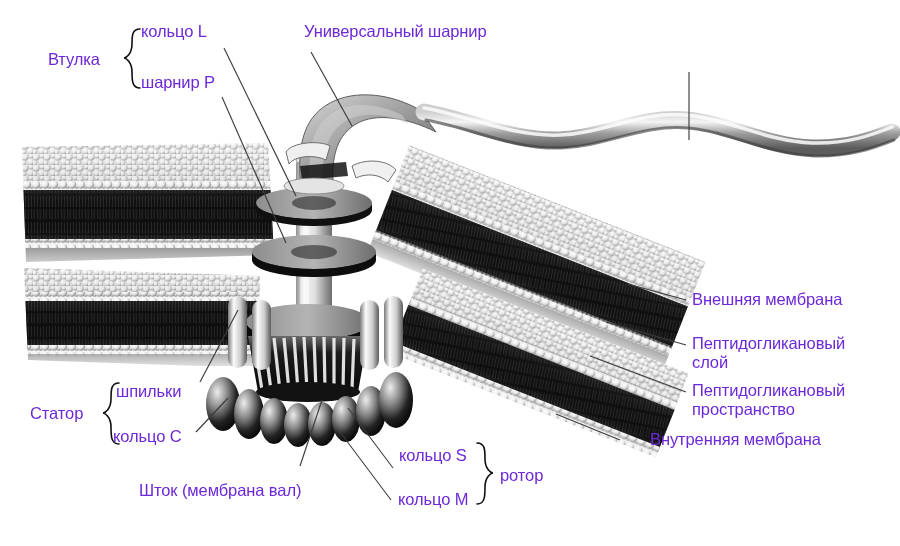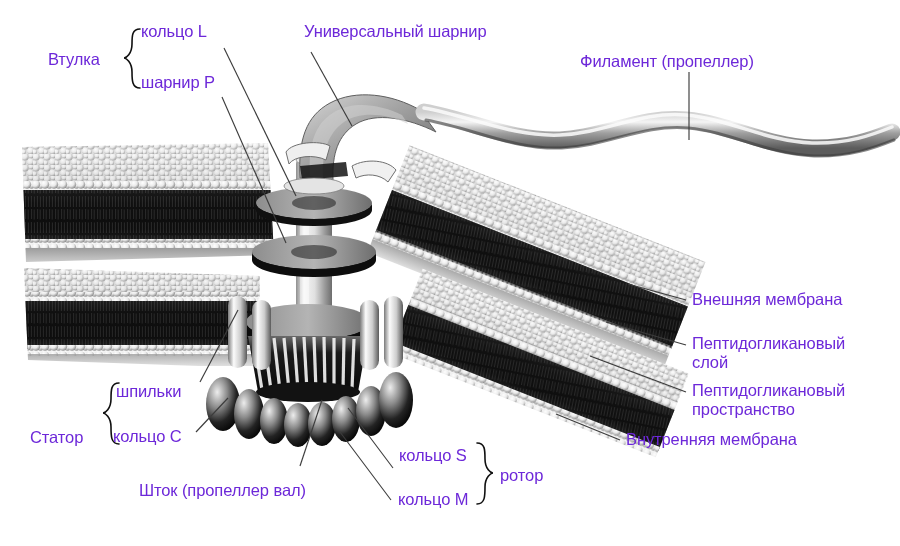--- a/index.html
+++ b/index.html
@@ -316,39 +316,38 @@
   </svg>
 
   <div class="lbl" style="left:48px; top:50px;">Втулка</div>
 
   <div class="lbl" style="left:141px; top:22px;">кольцо L</div>
 
   <div class="lbl" style="left:141px; top:73px;">шарнир Р</div>
 
   <div class="lbl" style="left:304px; top:22px;">Универсальный шарнир</div>
 
-  <div class="lbl" style="left:580px; top:52px;">Филамент (пропеллер)</div>
 
   <div class="lbl two-line" style="left:692px; top:334px;">Пептидогликановый
 слой</div>
 
   <div class="lbl" style="left:692px; top:290px;">Внешняя мембрана</div>
 
   <div class="lbl two-line" style="left:692px; top:381px;">Пептидогликановый
 пространство</div>
 
-  <div class="lbl" style="left:626px; top:430px;">Внутренняя мембрана</div>
-
-  <div class="lbl" style="left:30px; top:404px;margin-top:24px;">Статор</div>
+  <div class="lbl" style="left:626px; top:430px;padding-left:24px;">Внутренняя мембрана</div>
+
+  <div class="lbl" style="left:30px; top:404px;">Статор</div>
 
   <div class="lbl" style="left:116px; top:382px;">шпильки</div>
 
   <div class="lbl" style="left:113px; top:427px;">кольцо С</div>
 
-  <div class="lbl" style="left:139px; top:481px;">Шток (пропеллер вал)</div>
+  <div class="lbl" style="left:139px; top:481px;">Шток (мембрана вал)</div>
 
   <div class="lbl" style="left:399px; top:446px;text-align:center;">кольцо S</div>
 
   <div class="lbl" style="left:398px; top:490px;">кольцо М</div>
 
   <div class="lbl" style="left:500px; top:466px;">ротор</div>
 
 </div>
 
 </body></html>

